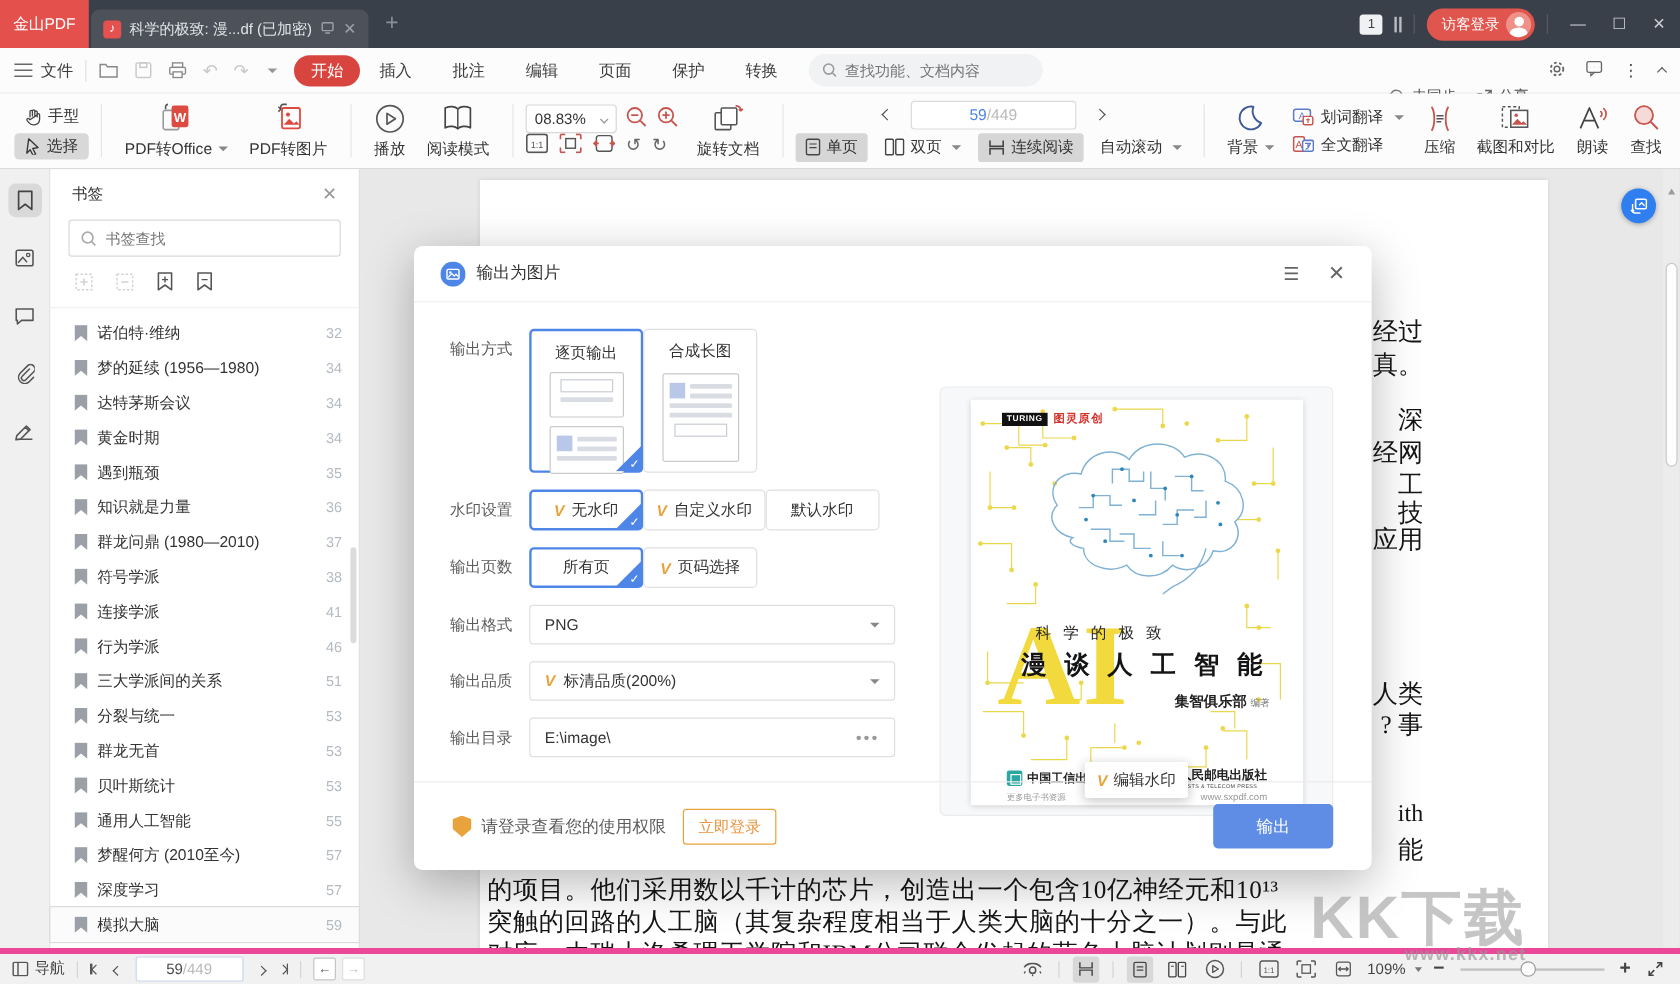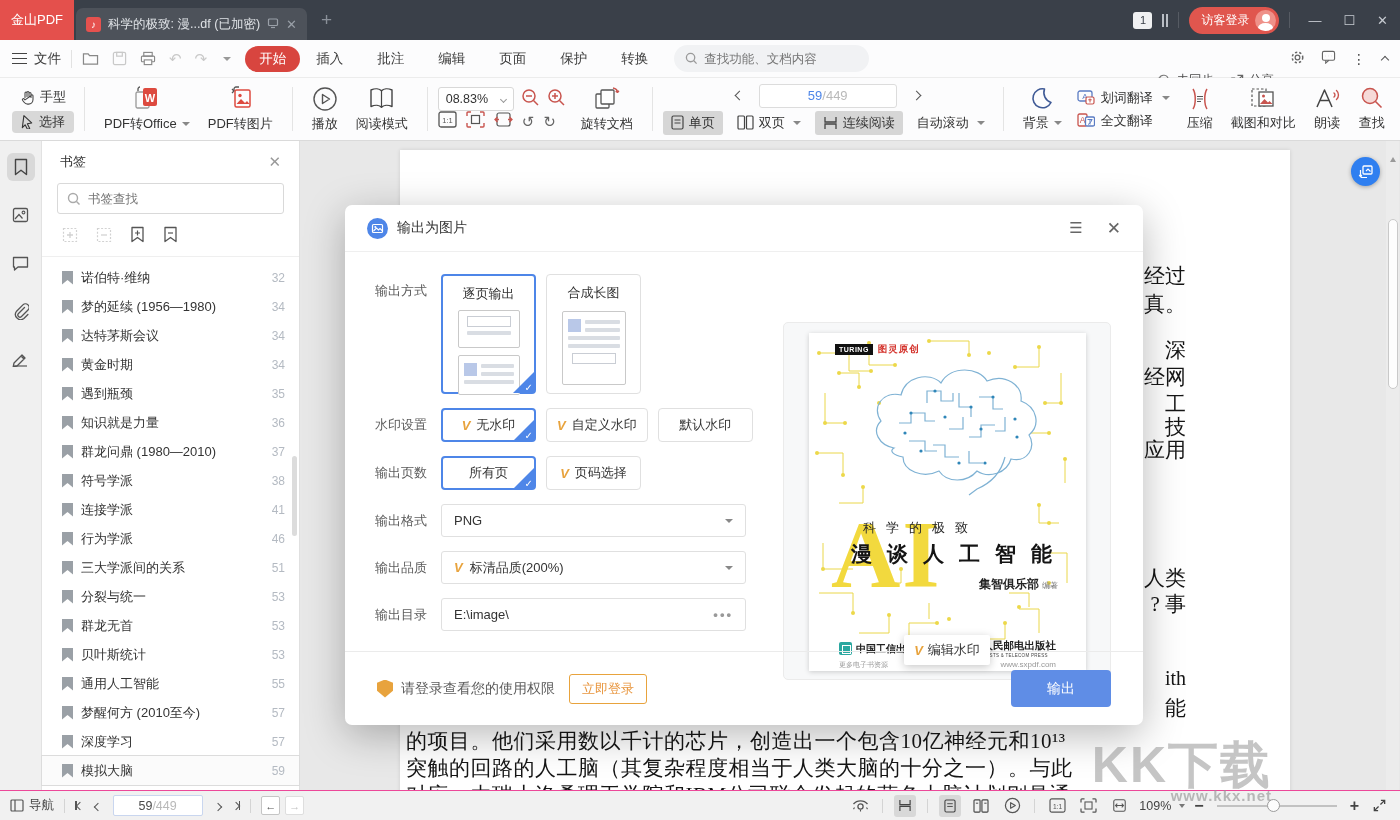--- a/index.html
+++ b/index.html
@@ -103,21 +103,21 @@
 
   
   .dialog { position:absolute; left:345px; top:205px; width:798px; height:520px; background:#fff; border-radius:7px; box-shadow:0 10px 40px rgba(0,0,0,.28); z-index:50; }
   .dlg-head { height:47px; display:flex; align-items:center; padding:0 22px; border-bottom:1px solid #efefef; }
   .dlg-title { font-size:14px; color:#333; margin-left:9px; }
   .dlg-menu { margin-left:auto; color:#666; font-size:15px; letter-spacing:0; }
   .dlg-x { color:#666; font-size:17px; margin-left:24px; }
   .dlg-body { position:relative; padding:22px 0 0 30px; }
   .frow { display:flex; margin-bottom:14px; }
   .flabel { width:66px; font-size:13px; color:#5c5c5c; padding-top:8px; flex:none; }
-  .fctrl { display:flex; gap:10px; }
+  .fctrl { display:flex; gap:0; }
   .mode-card { width:95px; height:120px; border:1px solid #e0e0e0; border-radius:4px; position:relative; text-align:center; padding-top:9px; font-size:13px; color:#333; background:#fff; }
   .mode-card.sel { border:2px solid #4e86e8; }
   .corner-check { position:absolute; right:-1px; bottom:-1px; width:22px; height:22px; clip-path:polygon(100% 0,0 100%,100% 100%); background:#4e86e8; }
   .corner-check::after { content:"✓"; position:absolute; right:2px; bottom:0px; color:#fff; font-size:10px; }
   .thumb-page { margin:7px auto 0 auto; border:1px solid #c9c9c9; border-radius:2px; background:#fff; padding:4px 5px; }
   .tp1 { width:62px; height:38px; }
   .tp2 { width:62px; height:40px; }
   .tp-long { width:64px; height:74px; margin-top:9px; }
   .tline { height:4px; background:#d9dde3; margin-top:4px; border-radius:1px; }
   .tbox { width:44px; height:11px; border:1px solid #c9cdd4; margin:1px auto 0 auto; }
@@ -153,21 +153,21 @@
   .pub-logo { width:13px; height:13px; background:#2aa7a0; border-radius:2px; position:relative; }
   .pub-logo::after { content:""; position:absolute; left:3px; top:3px; width:7px; height:7px; border:1px solid #fff; }
   .pub-right { text-align:left; }
   .pub-right .nm { font-size:10.5px; font-weight:bold; color:#222; }
   .pub-right .sub { font-size:4.5px; color:#444; letter-spacing:.3px; }
   .cv-small { position:absolute; top:327px; font-size:7px; color:#999; }
   .cv-small.l { left:30px; } .cv-small.r { right:30px; font-size:8px; }
   .edit-wm { position:absolute; left:50%; transform:translateX(-50%); bottom:14px; width:86px; height:30px; background:#fff; border-radius:2px; box-shadow:0 2px 9px rgba(0,0,0,.22); display:flex; align-items:center; justify-content:center; gap:5px; font-size:13px; color:#333; z-index:5; }
 
   
-  .statusbar { position:absolute; left:0; top:790px; width:1400px; height:30px; background:#f1f1f1; border-top:1px solid #ec4899; display:flex; align-items:center; padding:0 10px; z-index:60; }
+  .statusbar { position:absolute; left:0; top:790px; width:1400px; height:30px; background:#f1f1f1; border-top:5px solid #ec4899; display:flex; align-items:center; padding:0 10px; z-index:60; }
   .sb-item { display:flex; align-items:center; gap:5px; font-size:12.5px; color:#444; }
   .sb-div { width:1px; height:14px; background:#d4d4d4; margin:0 10px; }
   .sb-pgbox { width:90px; height:21px; border:1px solid #c9d6ef; border-radius:2px; background:#fff; display:flex; align-items:center; justify-content:center; font-size:12.5px; margin:0 12px; }
   .sb-pgbox b { color:#4a4a4a; font-weight:normal; } .sb-pgbox span { color:#b9b9b9; }
   .chev-s { width:6px; height:6px; border-right:1.4px solid #555; border-bottom:1.4px solid #555; display:inline-block; }
   .chev-s.l{transform:rotate(135deg);} .chev-s.r{transform:rotate(-45deg);}
   .bar-end { width:1.6px; height:9px; background:#555; display:inline-block; }
   .hist { width:19px; height:19px; border:1px solid #c5c5c5; border-radius:2px; background:#fff; display:flex; align-items:center; justify-content:center; font-size:11px; color:#555; }
   .hist.off { color:#c0c0c0; border-color:#dedede; }
   .sb-right { margin-left:auto; display:flex; align-items:center; gap:9px; }

